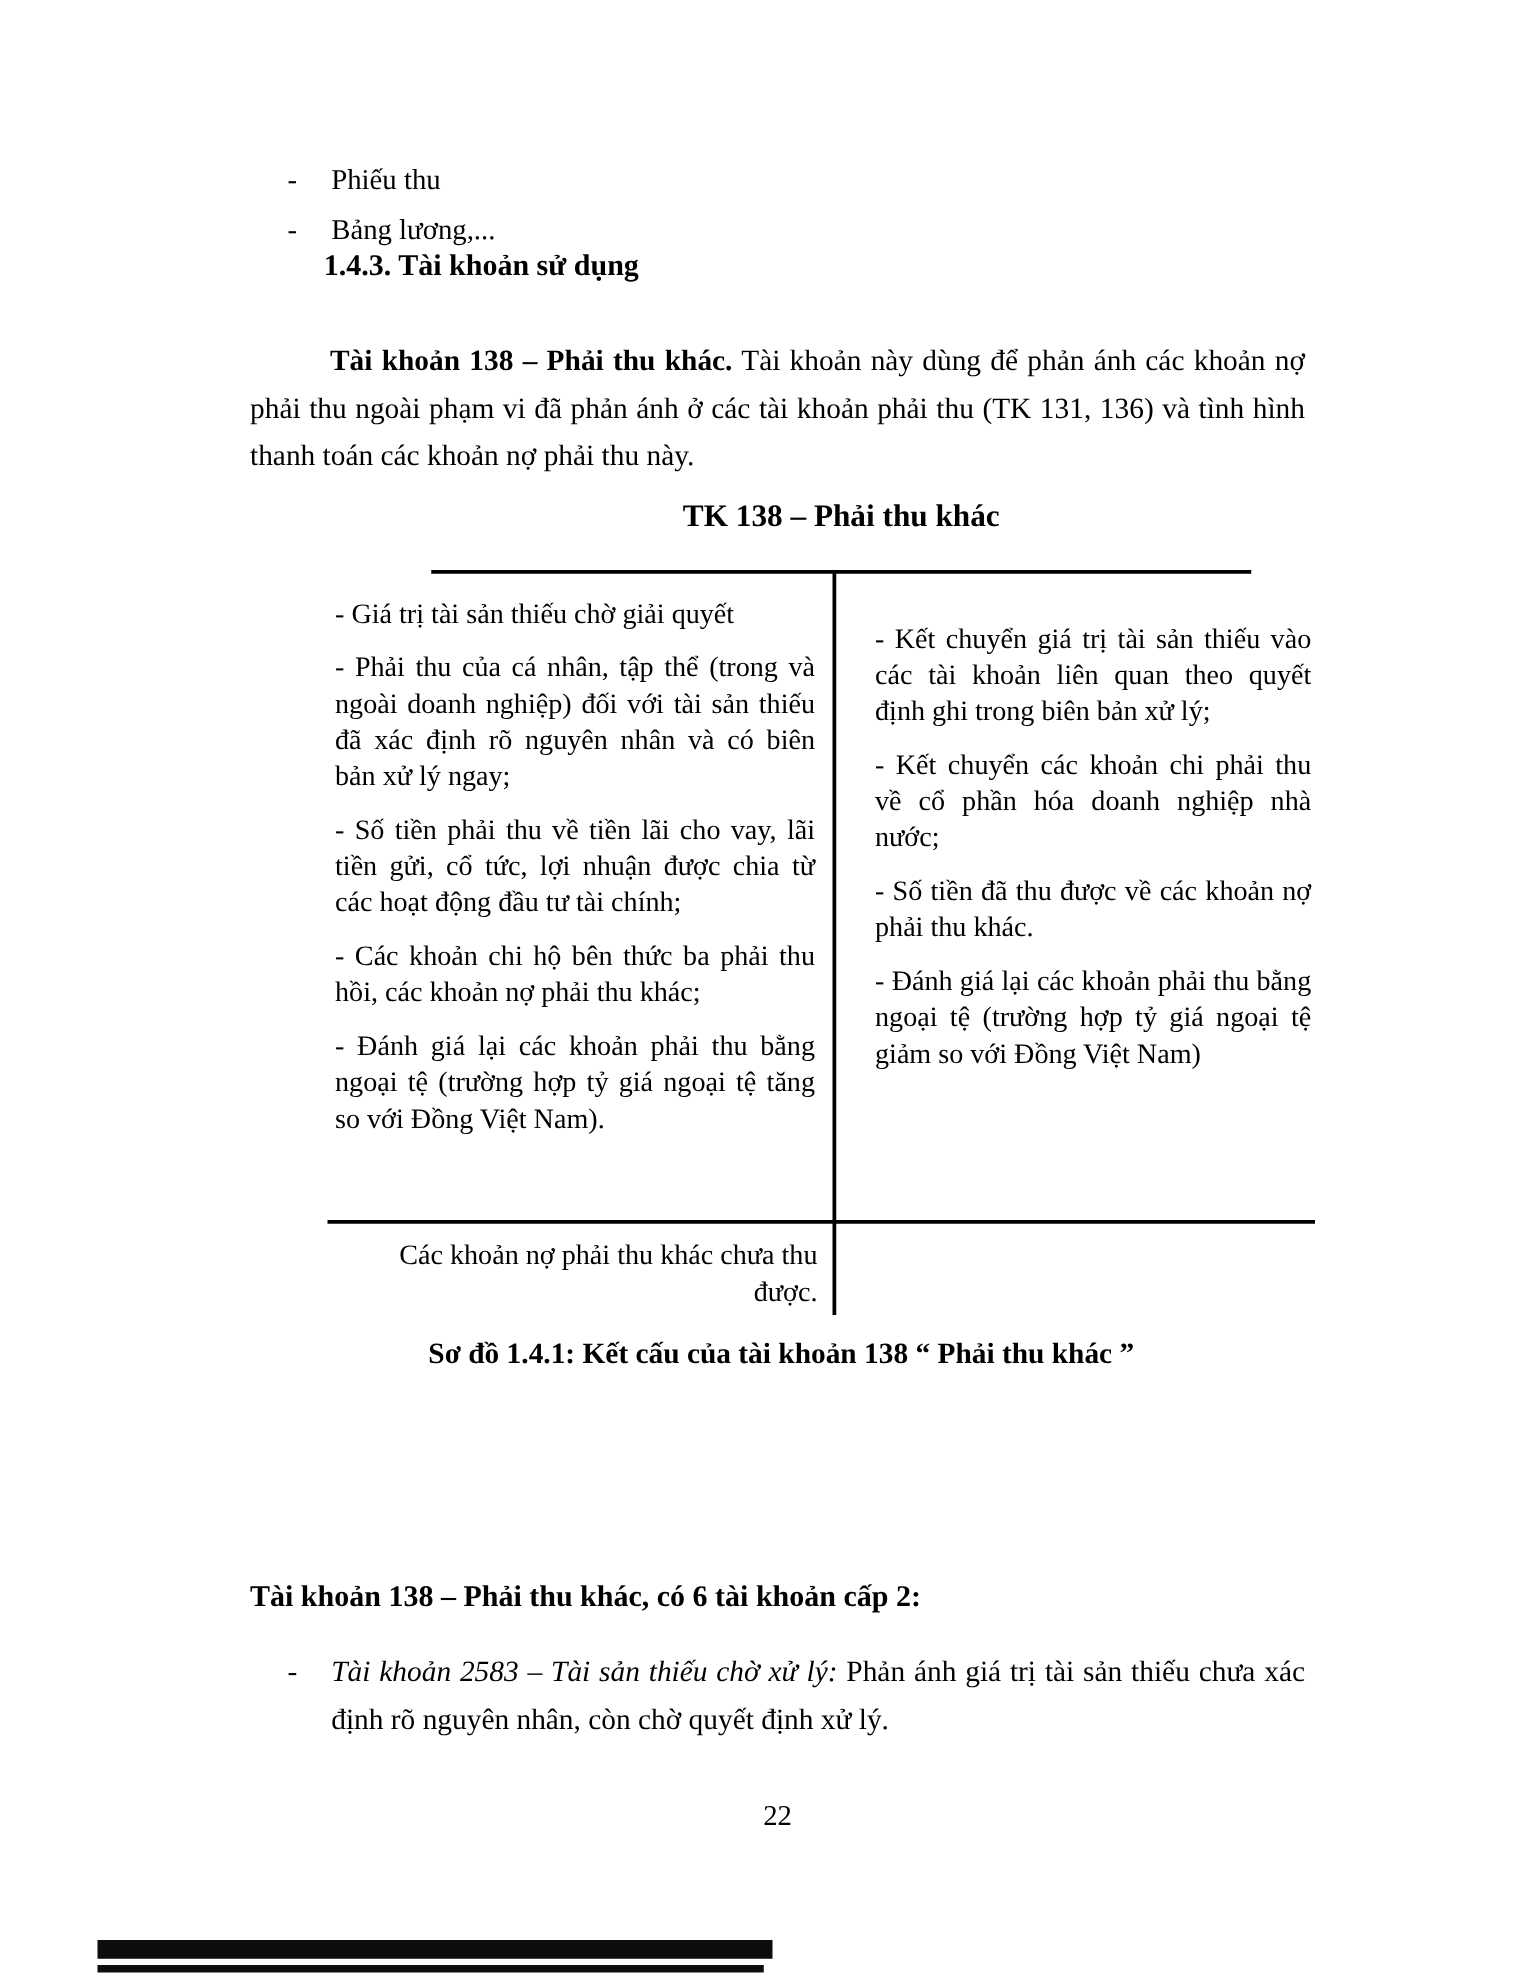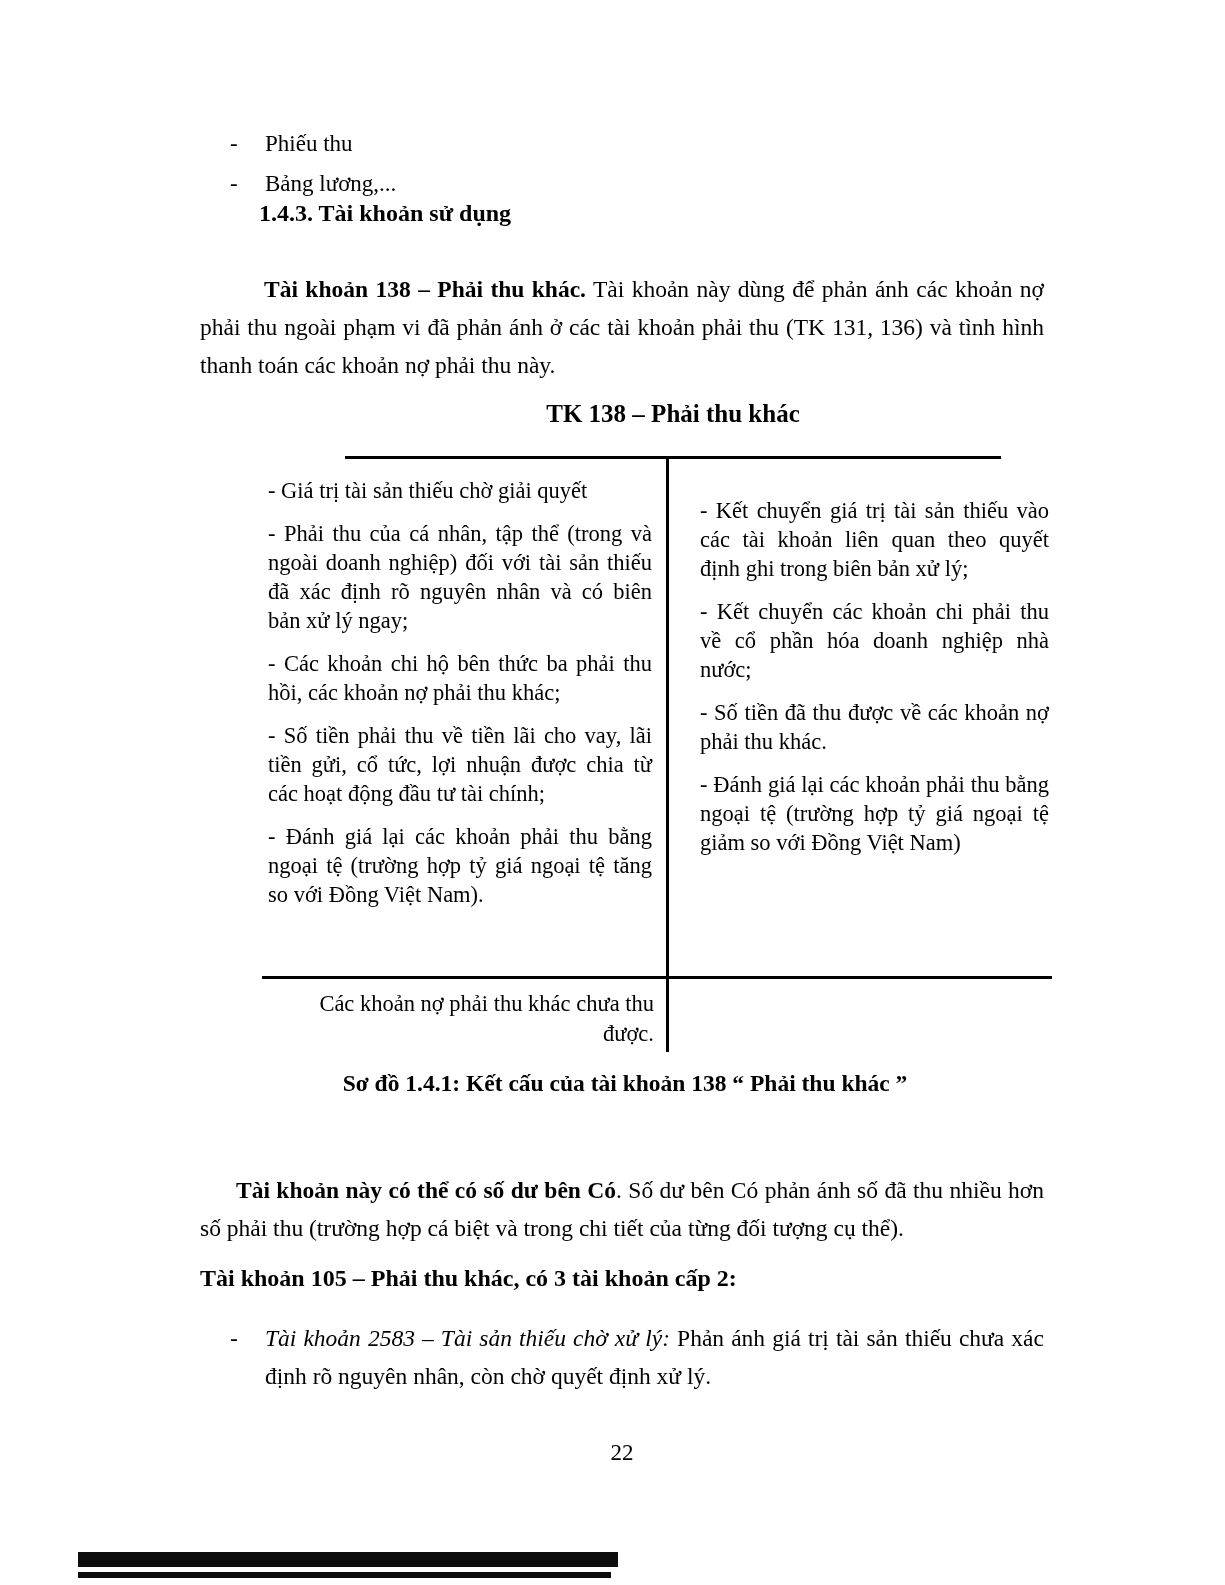--- a/index.html
+++ b/index.html
@@ -98,40 +98,39 @@
 
   <p class="abs para intro-para"><b>Tài khoản 138 – Phải thu khác.</b><span> Tài khoản này dùng để phản ánh các khoản nợ phải thu ngoài phạm vi đã phản ánh ở các tài khoản phải thu (TK 131, 136) và tình hình thanh toán các khoản nợ phải thu này.</span></p>
 
   <div class="abs t-title">TK 138 – Phải thu khác</div>
   <div class="abs t-topline"></div>
   <div class="abs t-vline"></div>
 
   <div class="abs t-col t-left">
     <p>- Giá trị tài sản thiếu chờ giải quyết</p>
     <p>- Phải thu của cá nhân, tập thể (trong và ngoài doanh nghiệp) đối với tài sản thiếu đã xác định rõ nguyên nhân và có biên bản xử lý ngay;</p>
+    <p>- Số tiền phải thu về tiền lãi cho vay, lãi tiền gửi, cổ tức, lợi nhuận được chia từ các hoạt động đầu tư tài chính;</p>
     <p>- Các khoản chi hộ bên thức ba phải thu hồi, các khoản nợ phải thu khác;</p>
-    <p>- Số tiền phải thu về tiền lãi cho vay, lãi tiền gửi, cổ tức, lợi nhuận được chia từ các hoạt động đầu tư tài chính;</p>
     <p>- Đánh giá lại các khoản phải thu bằng ngoại tệ (trường hợp tỷ giá ngoại tệ tăng so với Đồng Việt Nam).</p>
   </div>
 
   <div class="abs t-col t-right">
     <p>- Kết chuyển giá trị tài sản thiếu vào các tài khoản liên quan theo quyết định ghi trong biên bản xử lý;</p>
     <p>- Kết chuyển các khoản chi phải thu về cổ phần hóa doanh nghiệp nhà nước;</p>
     <p>- Số tiền đã thu được về các khoản nợ phải thu khác.</p>
     <p>- Đánh giá lại các khoản phải thu bằng ngoại tệ (trường hợp tỷ giá ngoại tệ giảm so với Đồng Việt Nam)</p>
   </div>
 
   <div class="abs t-bottomline"></div>
   <div class="abs t-balance">Các khoản nợ phải thu khác chưa thu được.</div>
 
   <div class="abs caption">Sơ đồ 1.4.1: Kết cấu của tài khoản 138 “ Phải thu khác ”</div>
 
-  <p class="abs para note-para"><b>Tài khoản này có thể có số dư bên Có</b><span>. Số dư bên Có phản ánh số đã thu nhiều hơn số phải thu (trường hợp cá biệt và trong chi tiết của từng đối tượng cụ thể).</span></p>
 
-  <div class="abs sub-heading">Tài khoản 105 – Phải thu khác, có 3 tài khoản cấp 2:</div>
+  <div class="abs sub-heading">Tài khoản 138 – Phải thu khác, có 6 tài khoản cấp 2:</div>
 
   <div class="abs li sub-item">
     <span class="dash">-</span>
     <span class="li-text"><i>Tài khoản 2583 – Tài sản thiếu chờ xử lý:</i><span> Phản ánh giá trị tài sản thiếu chưa xác định rõ nguyên nhân, còn chờ quyết định xử lý.</span></span>
   </div>
 
   <div class="abs page-number">22</div>
 
   <div class="abs scan-bar scan-bar-1"></div>
   <div class="abs scan-bar scan-bar-2"></div>

